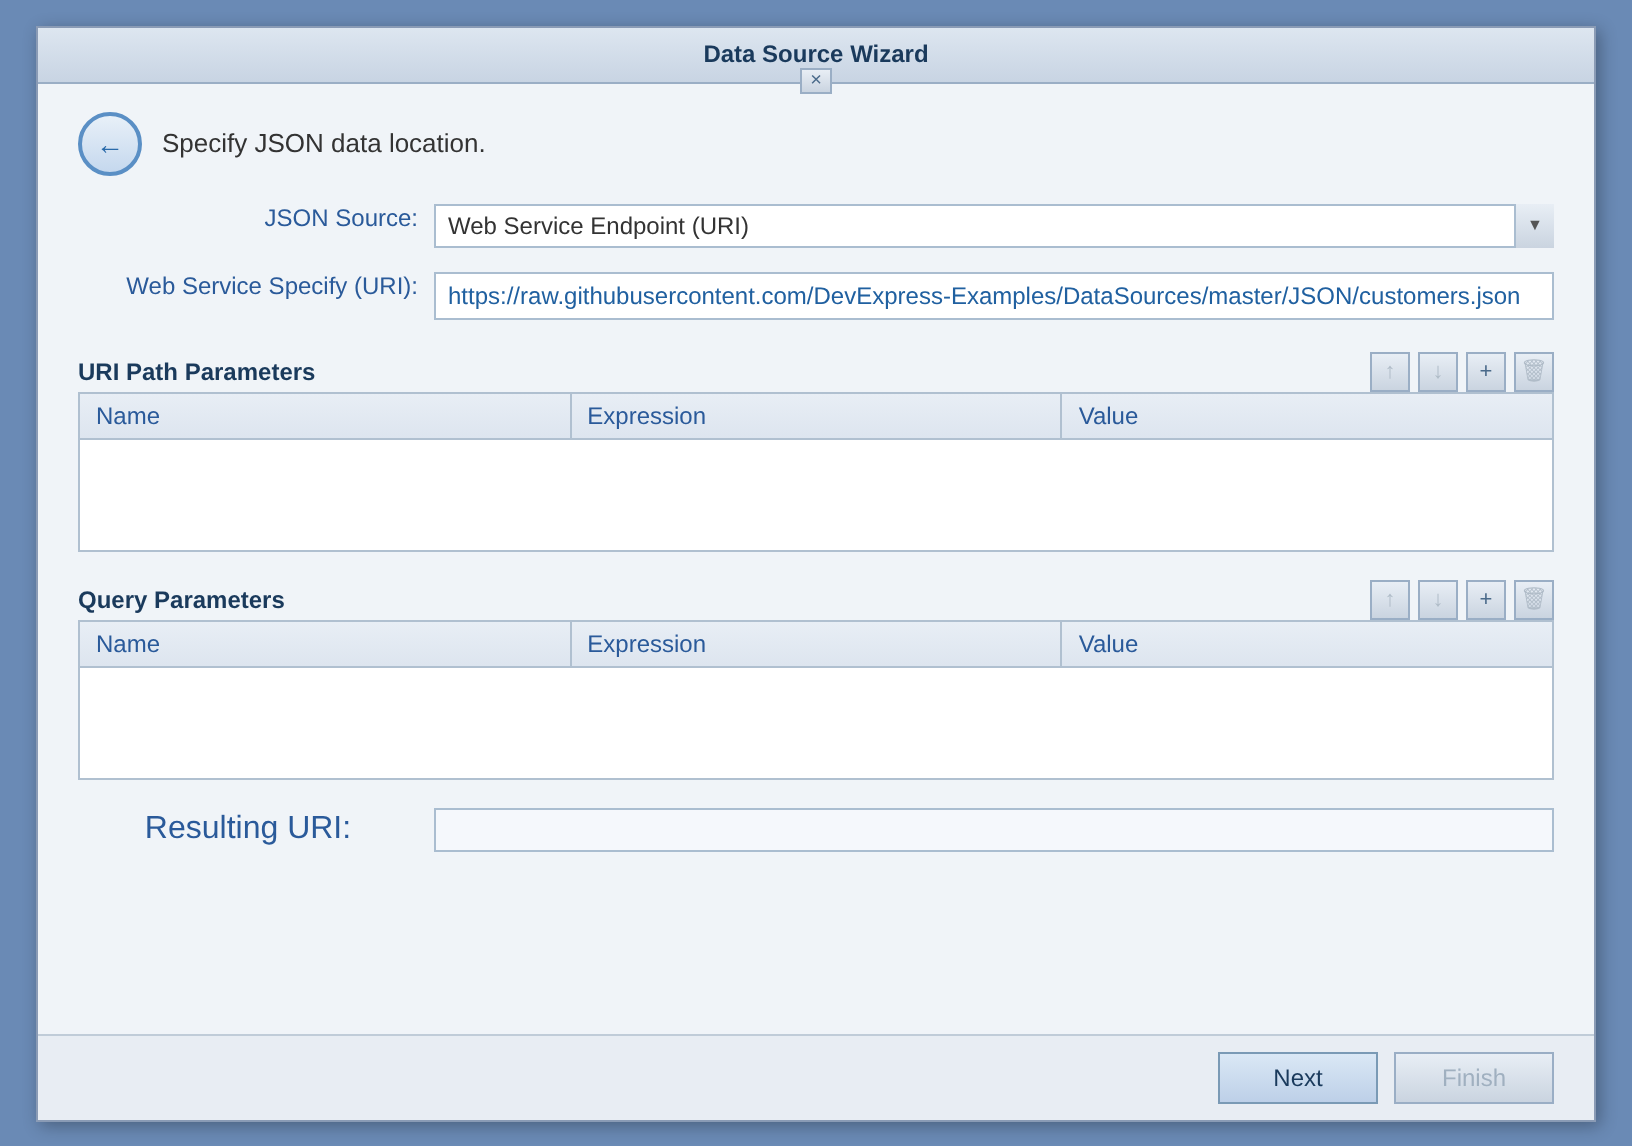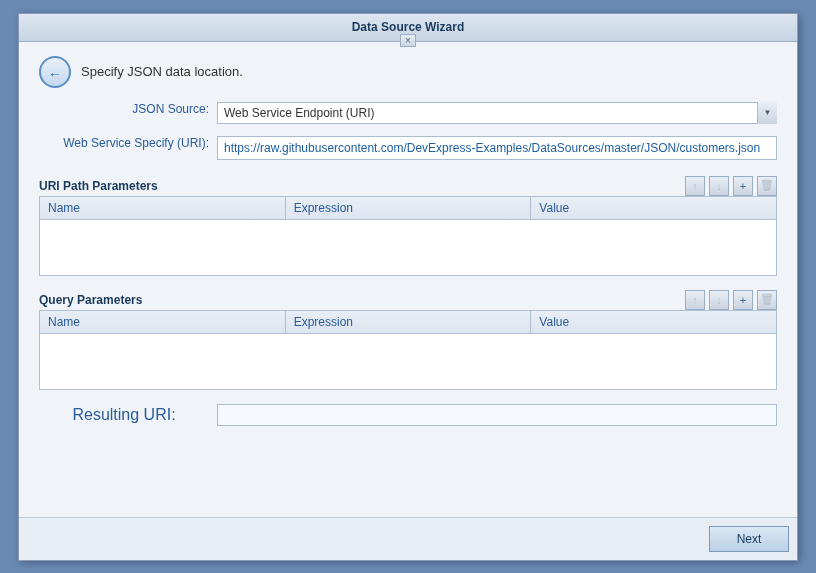--- a/index.html
+++ b/index.html
@@ -204,21 +204,21 @@
       border: 1px solid #aabdd0;
       background: #f5f8fc;
       padding: 2px 6px;
       font-size: 12px;
       color: #333;
     }
     .button-bar {
       display: flex;
       justify-content: flex-end;
       align-items: center;
-      padding: 8px 8px;
+      padding: 8px 20px;
       gap: 8px;
       border-top: 1px solid #c0ccd8;
       background: #e8edf3;
     }
     .btn {
       height: 26px;
       min-width: 80px;
       border: 1px solid #9aaec5;
       background: linear-gradient(to bottom, #e8eef5, #cad4e0);
       padding: 0 16px;
@@ -328,14 +328,15 @@
     </div>
 
     <div class="footer-row">
       <span class="resulting-label">Resulting URI:</span>
       <input class="resulting-input" type="text" readonly="" value="" style="">
     </div>
   </div>
 
   <div class="button-bar">
     <button class="btn active">Next</button>
+    <button class="btn disabled">Finish</button>
   </div>
 </div>
 
 </body></html>

